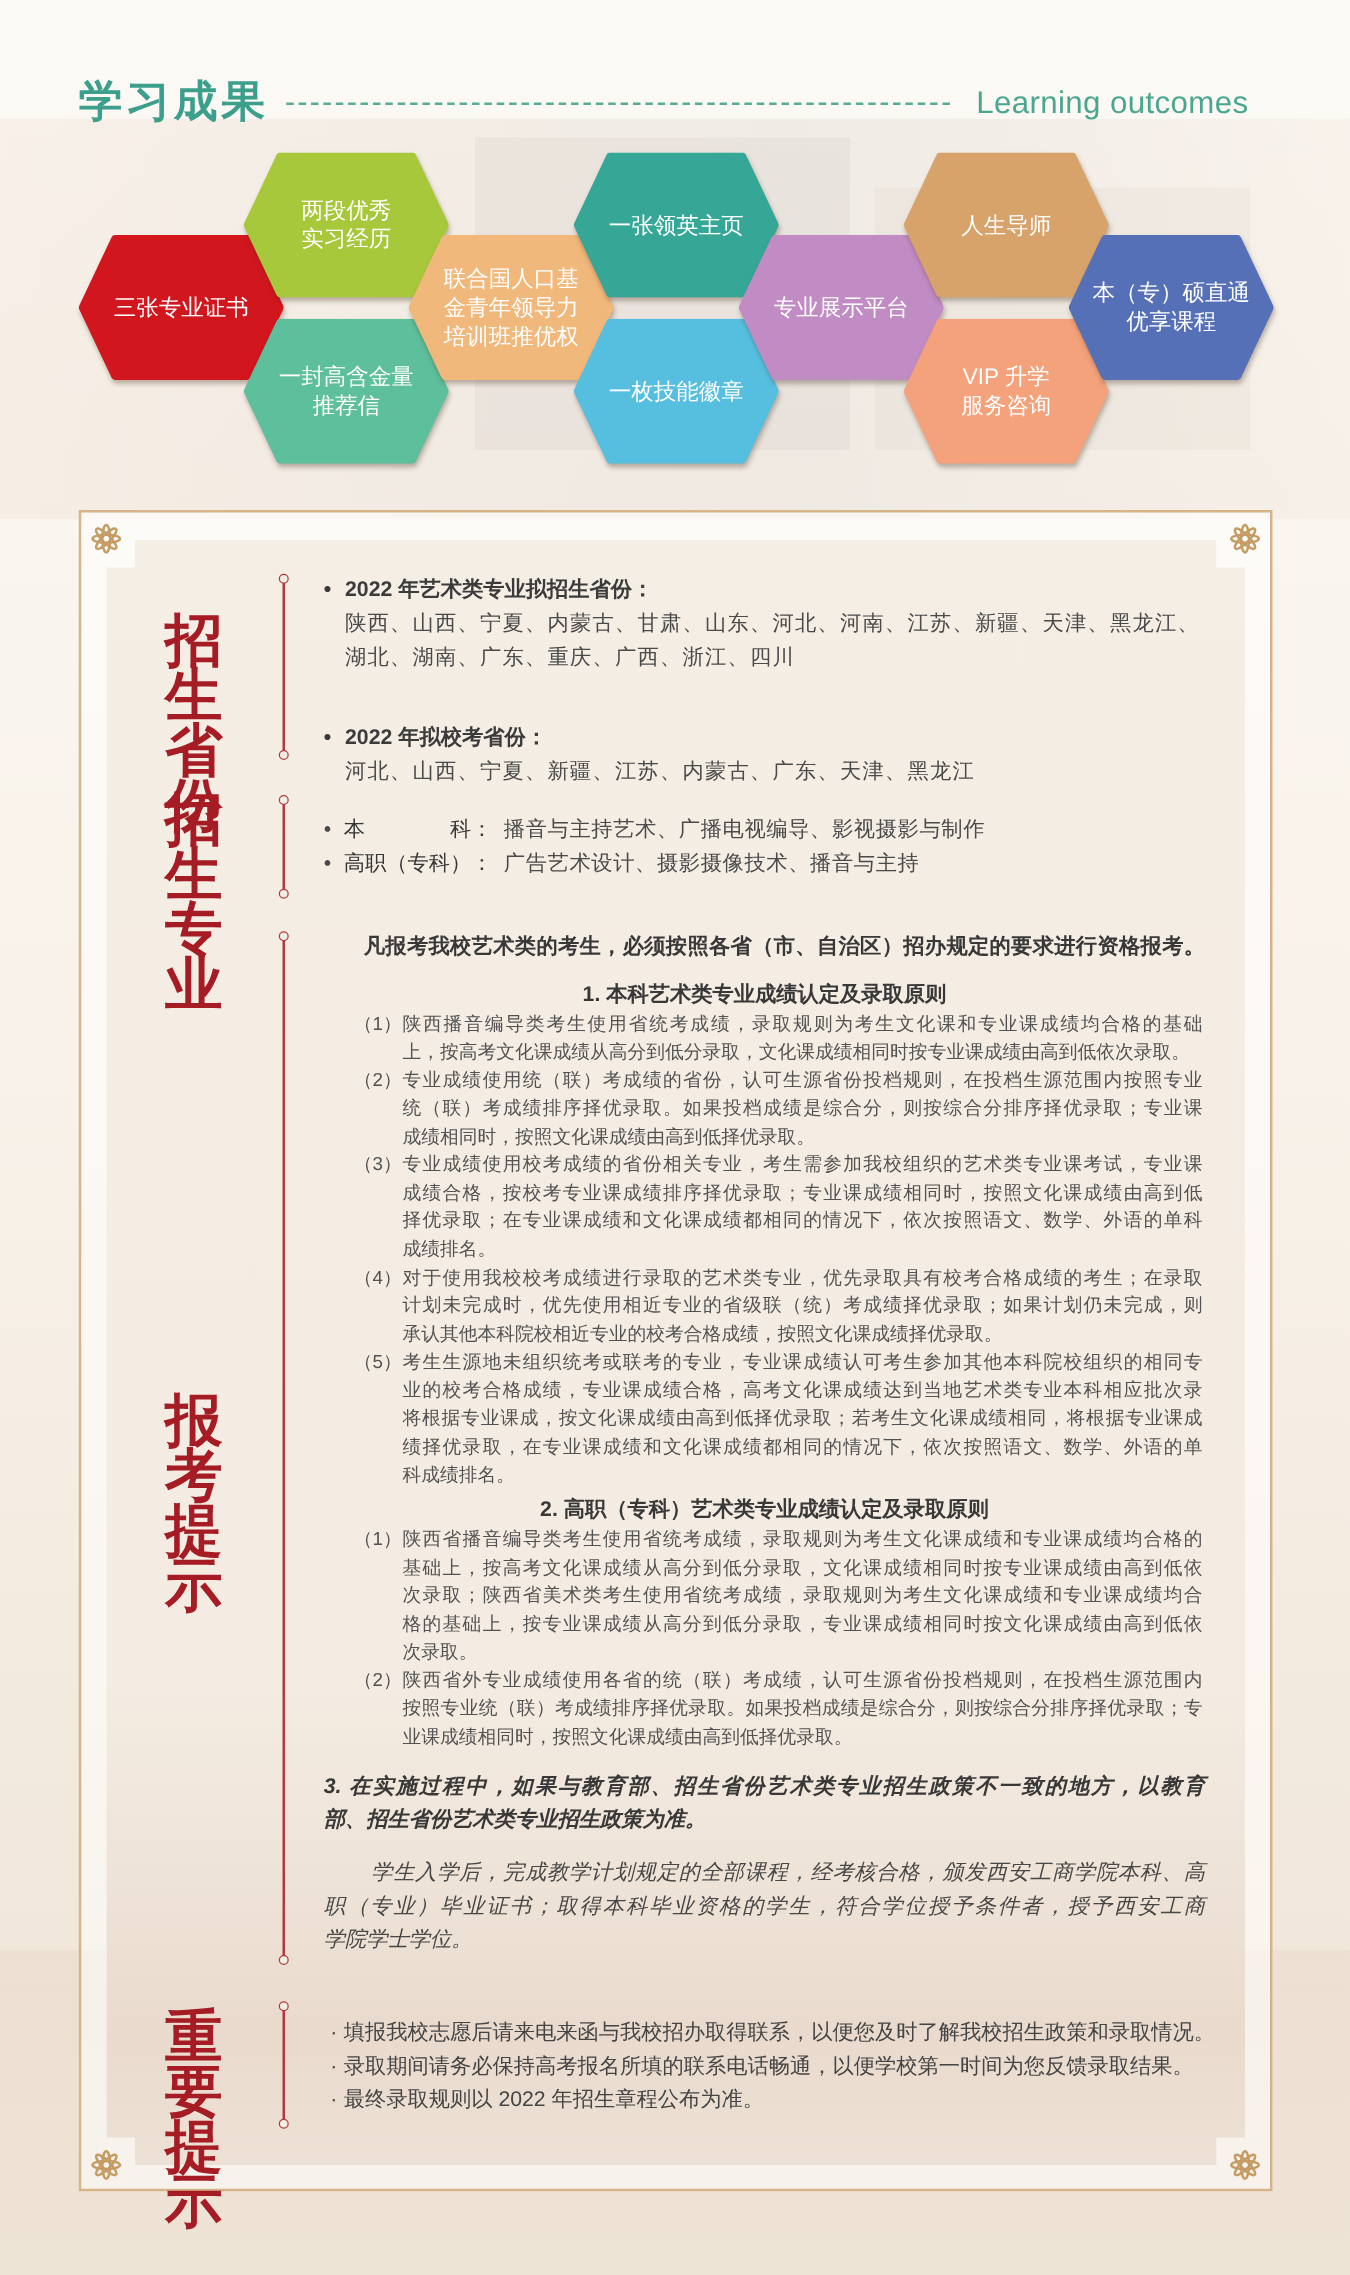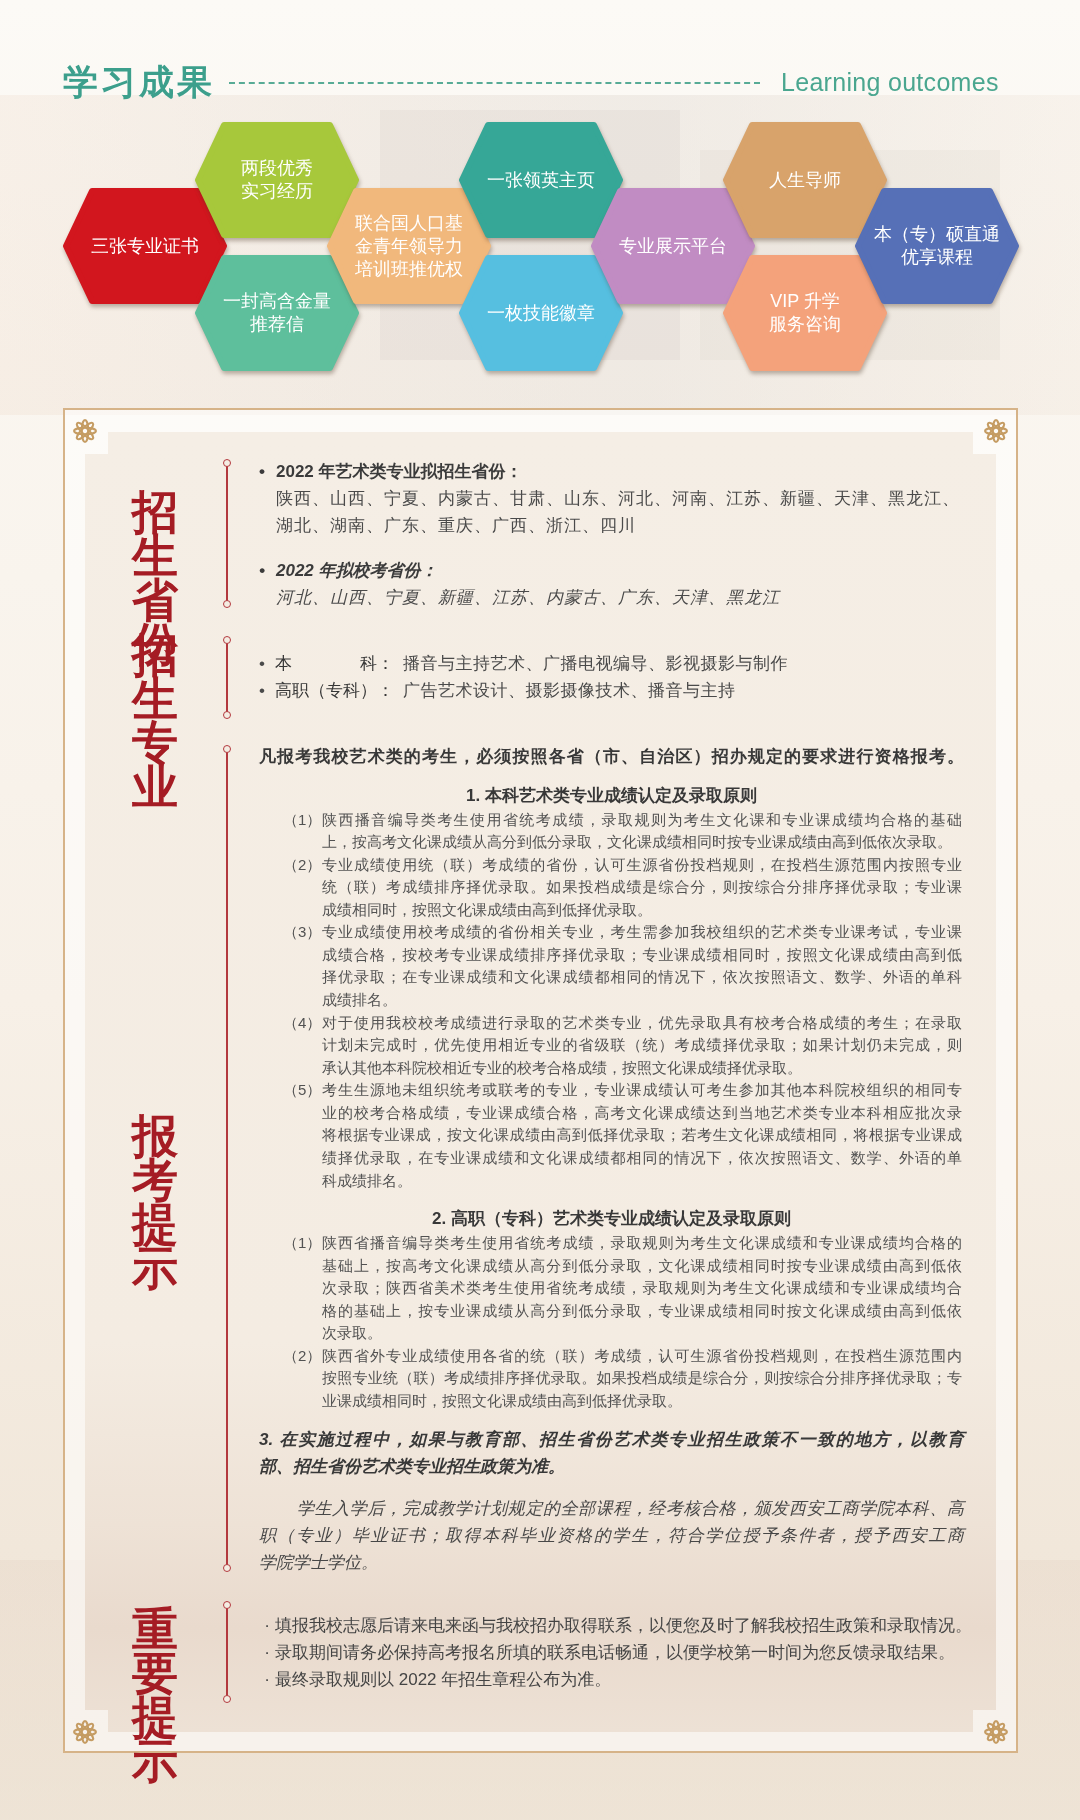--- a/index.html
+++ b/index.html
@@ -38,35 +38,35 @@
     font-weight:bold;font-size:46px;line-height:44px;color:#a51c24;letter-spacing:6px;}
   .sec-label span{display:block;padding-left:6px;}
   .vline{position:absolute;left:226px;width:2px;background:#b3393e;}
   .vline::before,.vline::after{content:"";position:absolute;left:-3.5px;width:6px;height:6px;border:1.5px solid #b3393e;border-radius:50%;background:#f4ede3;}
   .vline::before{top:-5px;}
   .vline::after{bottom:-5px;}
 
   .sec-body{position:absolute;left:259px;width:705px;color:#474747;}
 
   
-  .s1 .item + .item{margin-top:18px;font-style:italic;}
+  .s1 .item + .item{margin-top:37px;}
   .s1 .item-head{font-size:17px;line-height:27px;font-weight:bold;color:#3b3b3b;white-space:nowrap;}
   .bullet{display:inline-block;width:17px;}
   .s1 .list-line{padding-left:17px;font-size:17px;line-height:27px;letter-spacing:1px;white-space:nowrap;color:#4a4a4a;}
 
   
   .s2 .row{font-size:17px;line-height:27px;white-space:nowrap;color:#4a4a4a;}
   .s2 .bullet{width:16px;}
   .s2 .lbl{display:inline-block;width:128px;white-space:pre;color:#363636;}
   .s2 .val{letter-spacing:.5px;}
 
   
-  .s3 .intro{font-size:17px;line-height:27px;font-weight:bold;color:#383838;text-align:justify;text-align-last:justify;}
+  .s3 .intro{font-size:17px;line-height:27px;font-weight:bold;color:#383838;text-align:justify;text-align-last:justify;margin-left:32px;}
   .s3 .grp-head{font-size:17px;line-height:27px;font-weight:bold;color:#383838;margin-top:12px;white-space:nowrap;text-align:center;}
-  .s3 .grp-head.g2{margin-top:13px;}
+  .s3 .grp-head.g2{margin-top:2px;}
   .s3 .sub{display:flex;font-size:15px;line-height:22.56px;color:#525252;}
   .s3 .marker{width:63px;padding-left:24px;box-sizing:border-box;flex:none;white-space:nowrap;}
   .s3 .lines{width:640px;flex:none;}
   .s3 .ln{text-align:justify;text-align-last:justify;}
   .s3 .ln.last{text-align-last:left;}
   .s3 .policy{margin-top:13px;font-size:17px;line-height:27px;font-weight:bold;color:#383838;}
   .s3 .policy .ln,.s3 .degree .ln{text-align:justify;text-align-last:justify;font-style:italic;}
   .s3 .policy .ln.last,.s3 .degree .ln.last{text-align-last:left;}
   .s3 .degree{margin-top:15px;font-size:17px;line-height:27px;color:#474747;}
   .s3 .degree .indent{text-indent:38px;}

